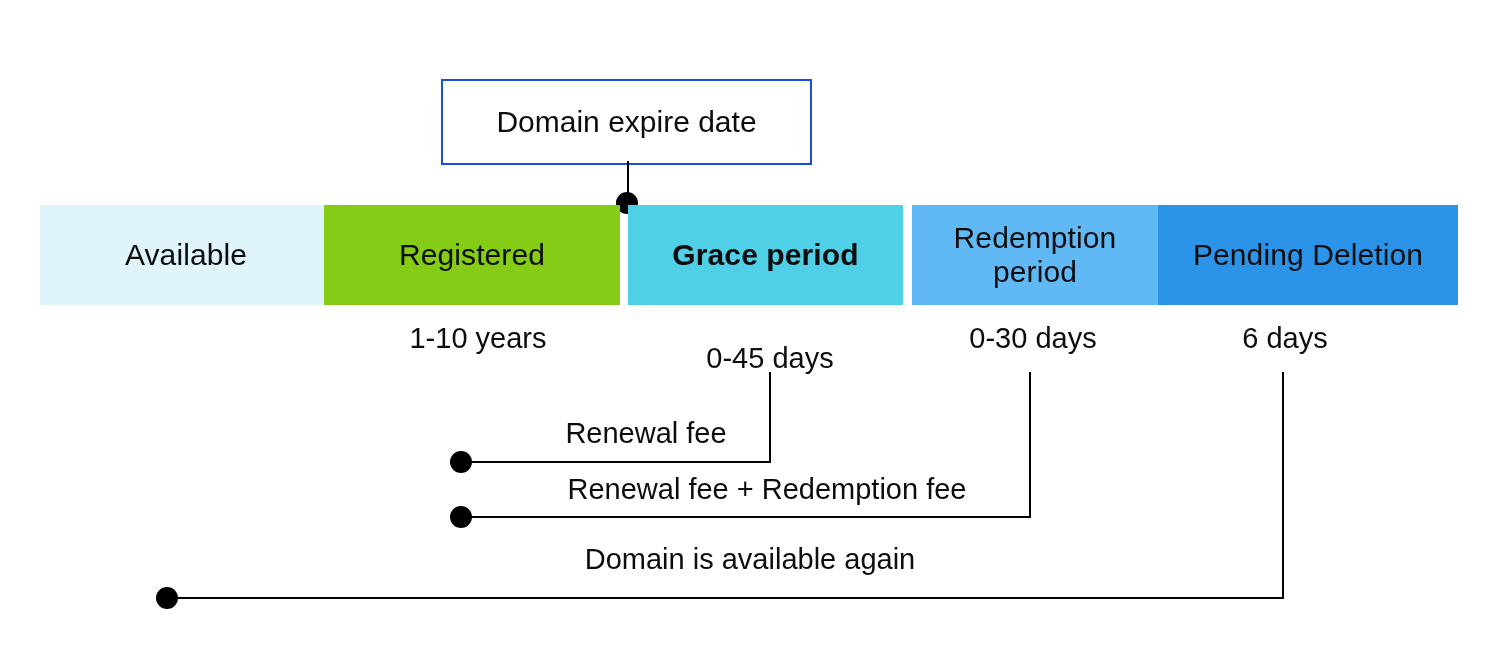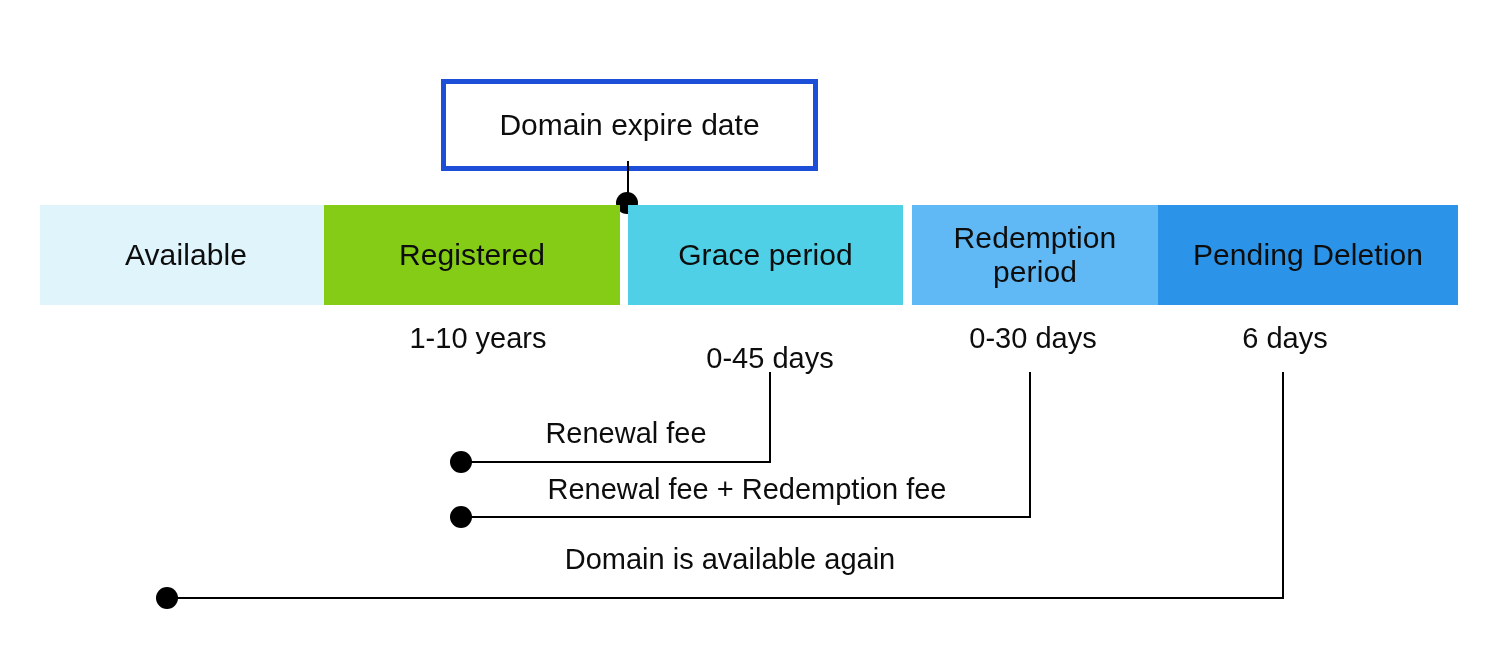--- a/index.html
+++ b/index.html
@@ -31,32 +31,32 @@
     line-height: 1.12;
   }
   .band-label {
     font-size: 30px;
     color: #0d0d0d;
     letter-spacing: .1px;
     padding: 0 4px;
   }
   .band-available   { left: 40px;   width: 292px; background: #dff4fb; }
   .band-registered  { left: 324px;  width: 296px; background: #84cc16; }
-  .band-grace       { left: 628px;  width: 275px; background: #4fd0e7; }
+  .band-grace       { left: 628px;  width: 275px; background: #4fd0e7; font-weight: bold; }
   .band-redemption  { left: 912px;  width: 246px; background: #60b8f5; }
   .band-pending     { left: 1158px; width: 300px; background: #2b94e8; align-items: center; }
 
   
   .expire-box {
     position: absolute;
     left: 441px;
     top: 79px;
     width: 367px;
     height: 82px;
-    border: 5px solid #1d4ed8;
+    border: 2px solid #1d4ed8;
     background: #ffffff;
     display: flex;
     align-items: center;
     justify-content: center;
   }
   .expire-box-label {
     font-size: 30px;
     color: #0d0d0d;
   }
 
@@ -91,20 +91,21 @@
   }
 
   
   .note {
     position: absolute;
     font-size: 29px;
     color: #0d0d0d;
     white-space: nowrap;
     text-align: right;
     transform: translateX(-50%);
+    margin-left: 20px;
   }
 </style>
 </head>
 <body>
 
 <div id="canvas">
 
   <div class="expire-box">
     <span class="expire-box-label">Domain expire date</span>
   </div>

